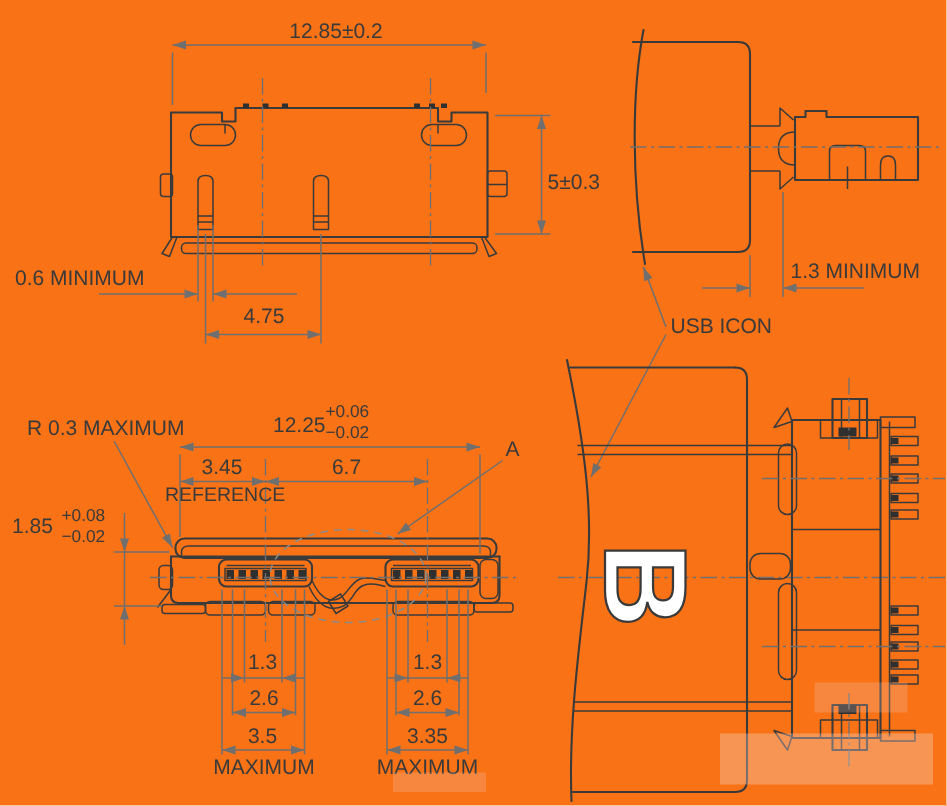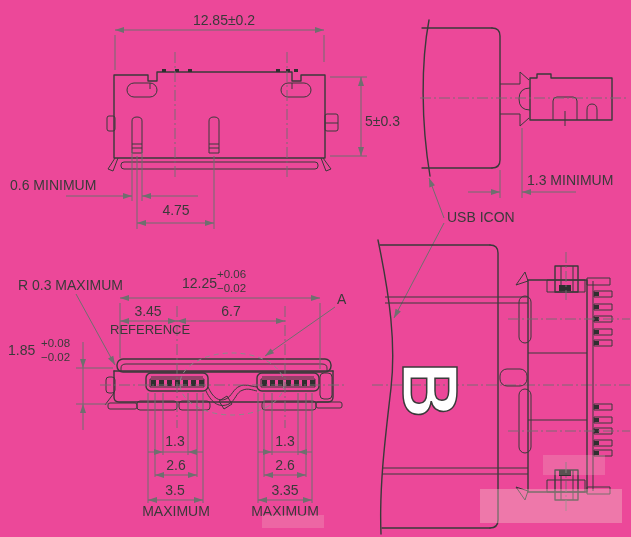--- a/index.html
+++ b/index.html
@@ -1,16 +1,16 @@
 <!DOCTYPE html>
 <html><head>
 <meta charset="utf-8">
 <style>
   html,body{margin:0;padding:0;background:#ffffff;}
-  .canvas{width:631px;height:537px;background:#ec4899;position:relative;overflow:hidden;}
+  .canvas{width:631px;height:537px;background:#f97316;position:relative;overflow:hidden;}
   svg text{font-family:"Liberation Sans",sans-serif;fill:#3a3a3a;}
   .t14{font-size:14px;}
   .t13{font-size:13px;}
   .t12{font-size:11.5px;}
   .tc{text-anchor:middle;}
   .ol{stroke:#3a3a3a;stroke-width:1.4;fill:none;stroke-linejoin:round;stroke-linecap:round;}
   .ol2{stroke:#3a3a3a;stroke-width:1;fill:none;stroke-linejoin:round;}
   .dk{fill:#2f2f2f;stroke:none;}
   .dim{stroke:#6f6f6f;stroke-width:1;fill:none;}
   .arr{fill:#6f6f6f;stroke:none;}

